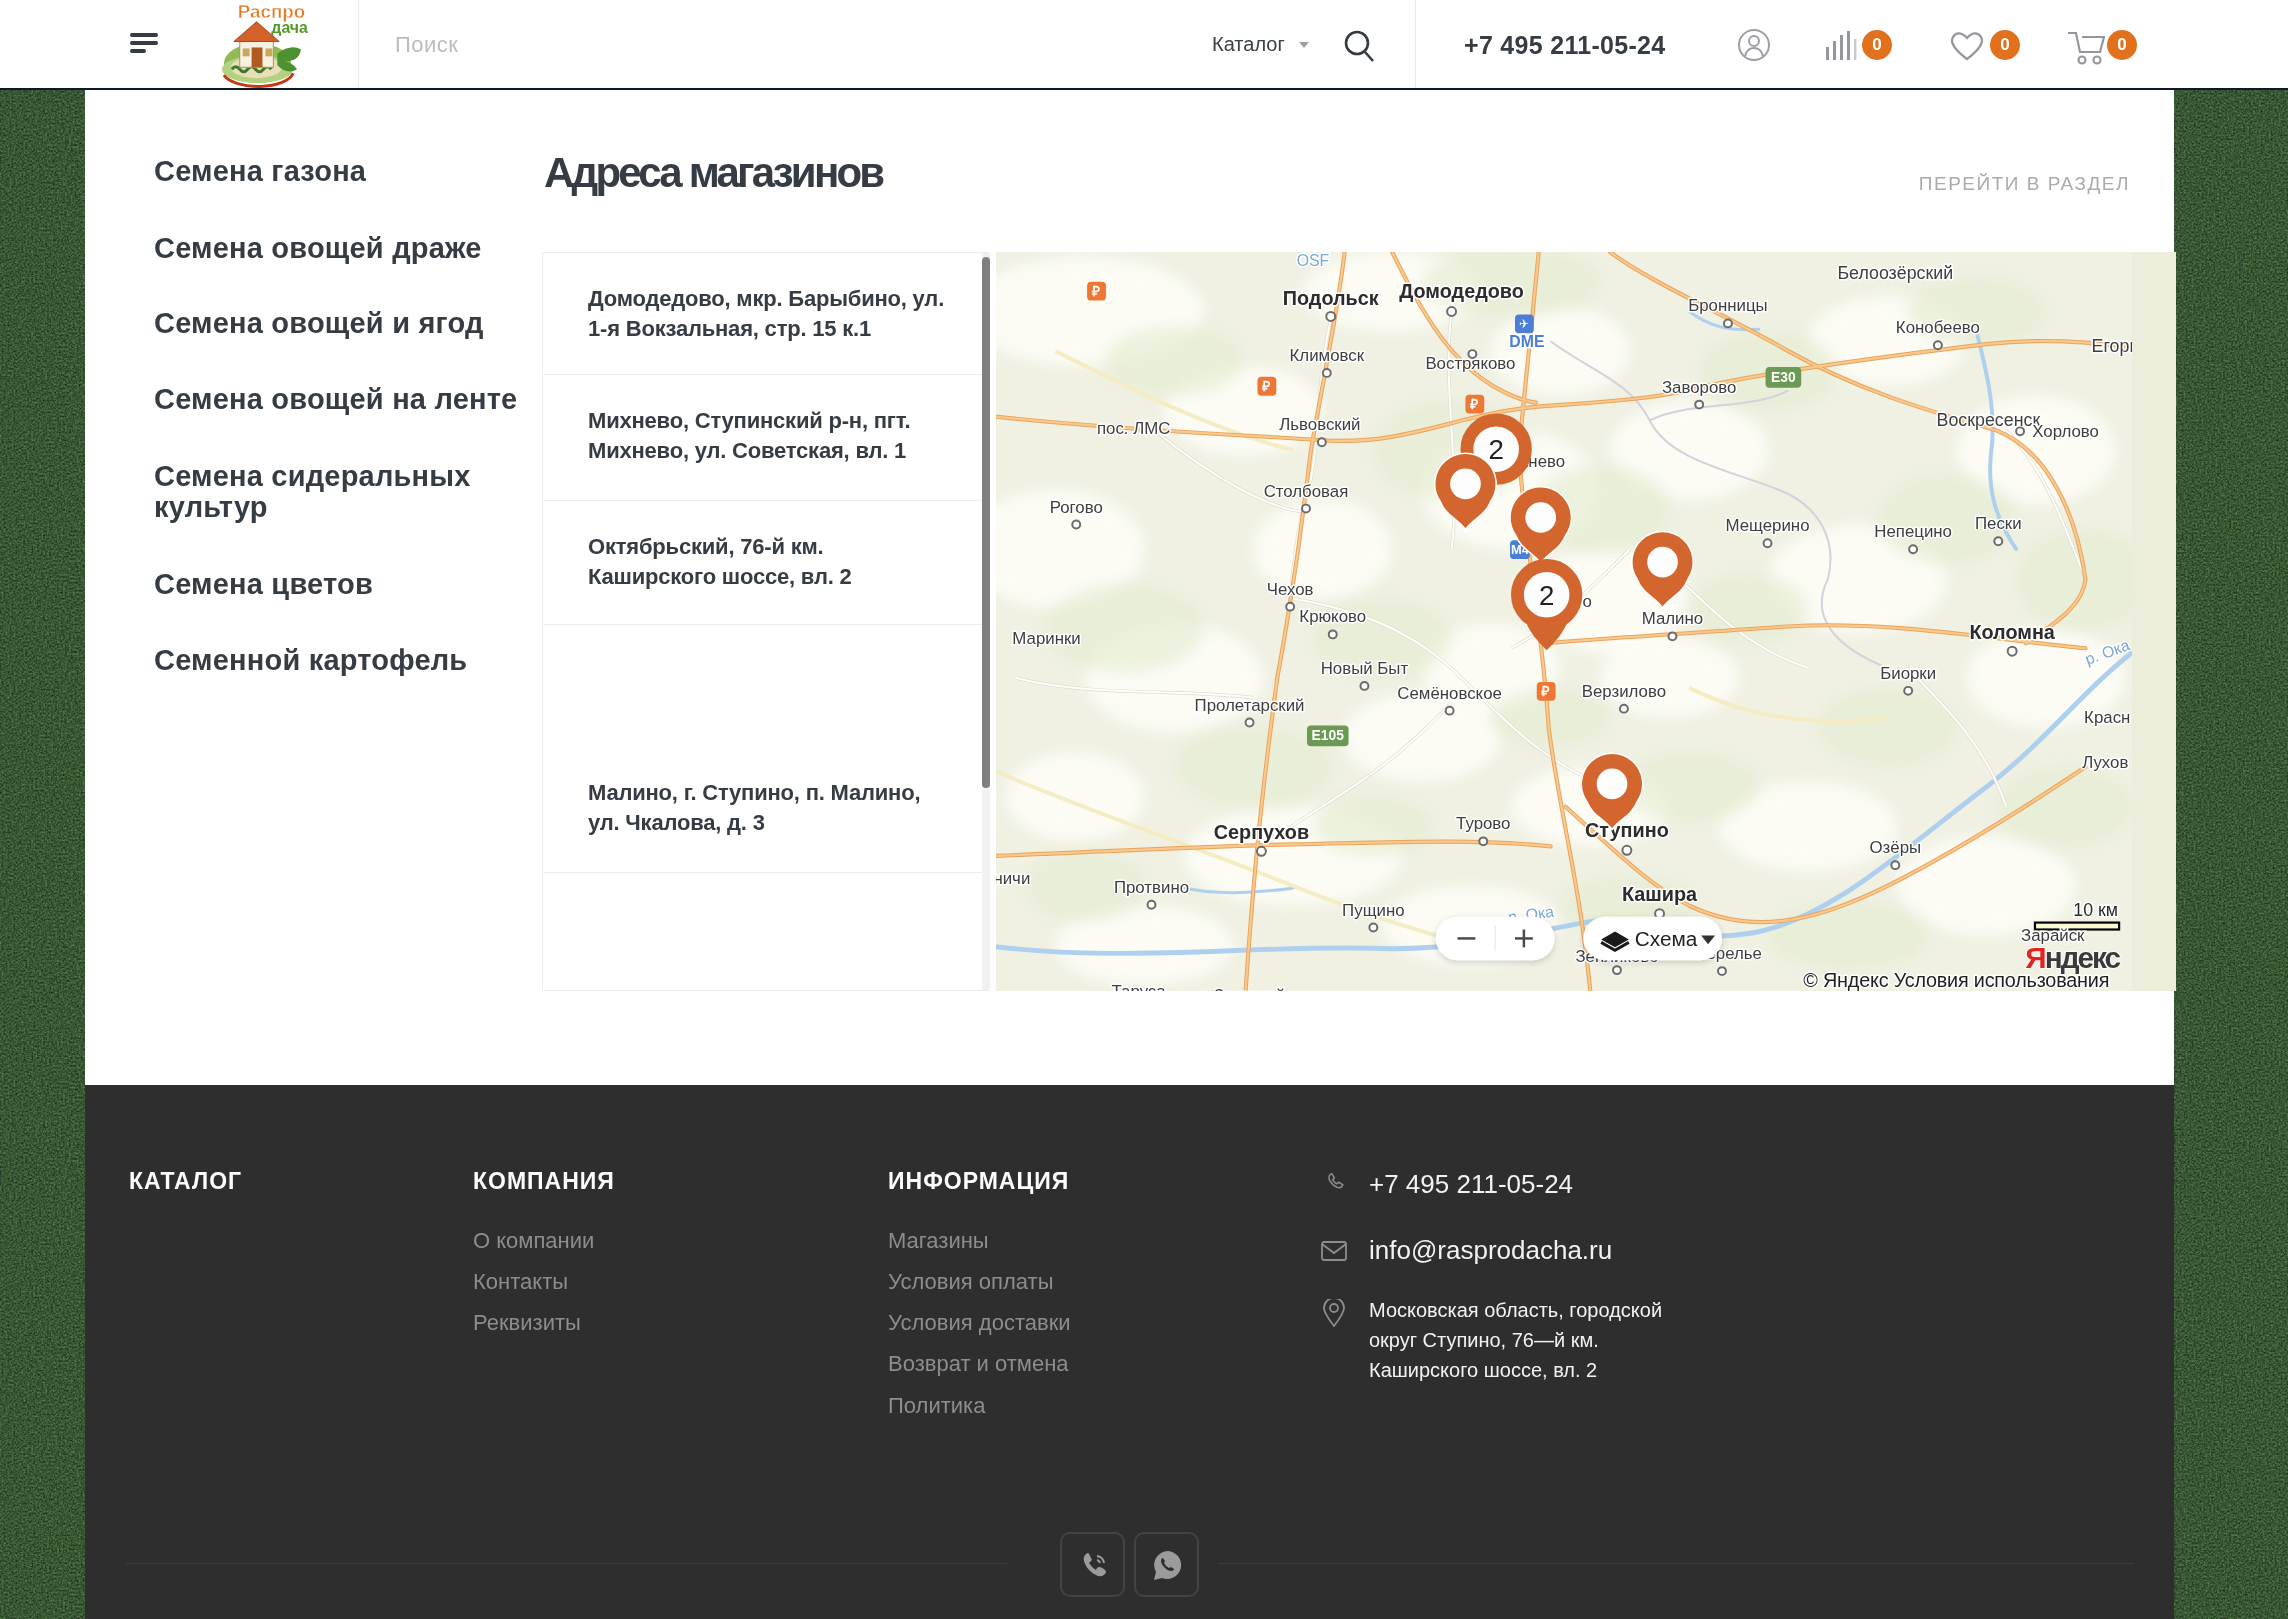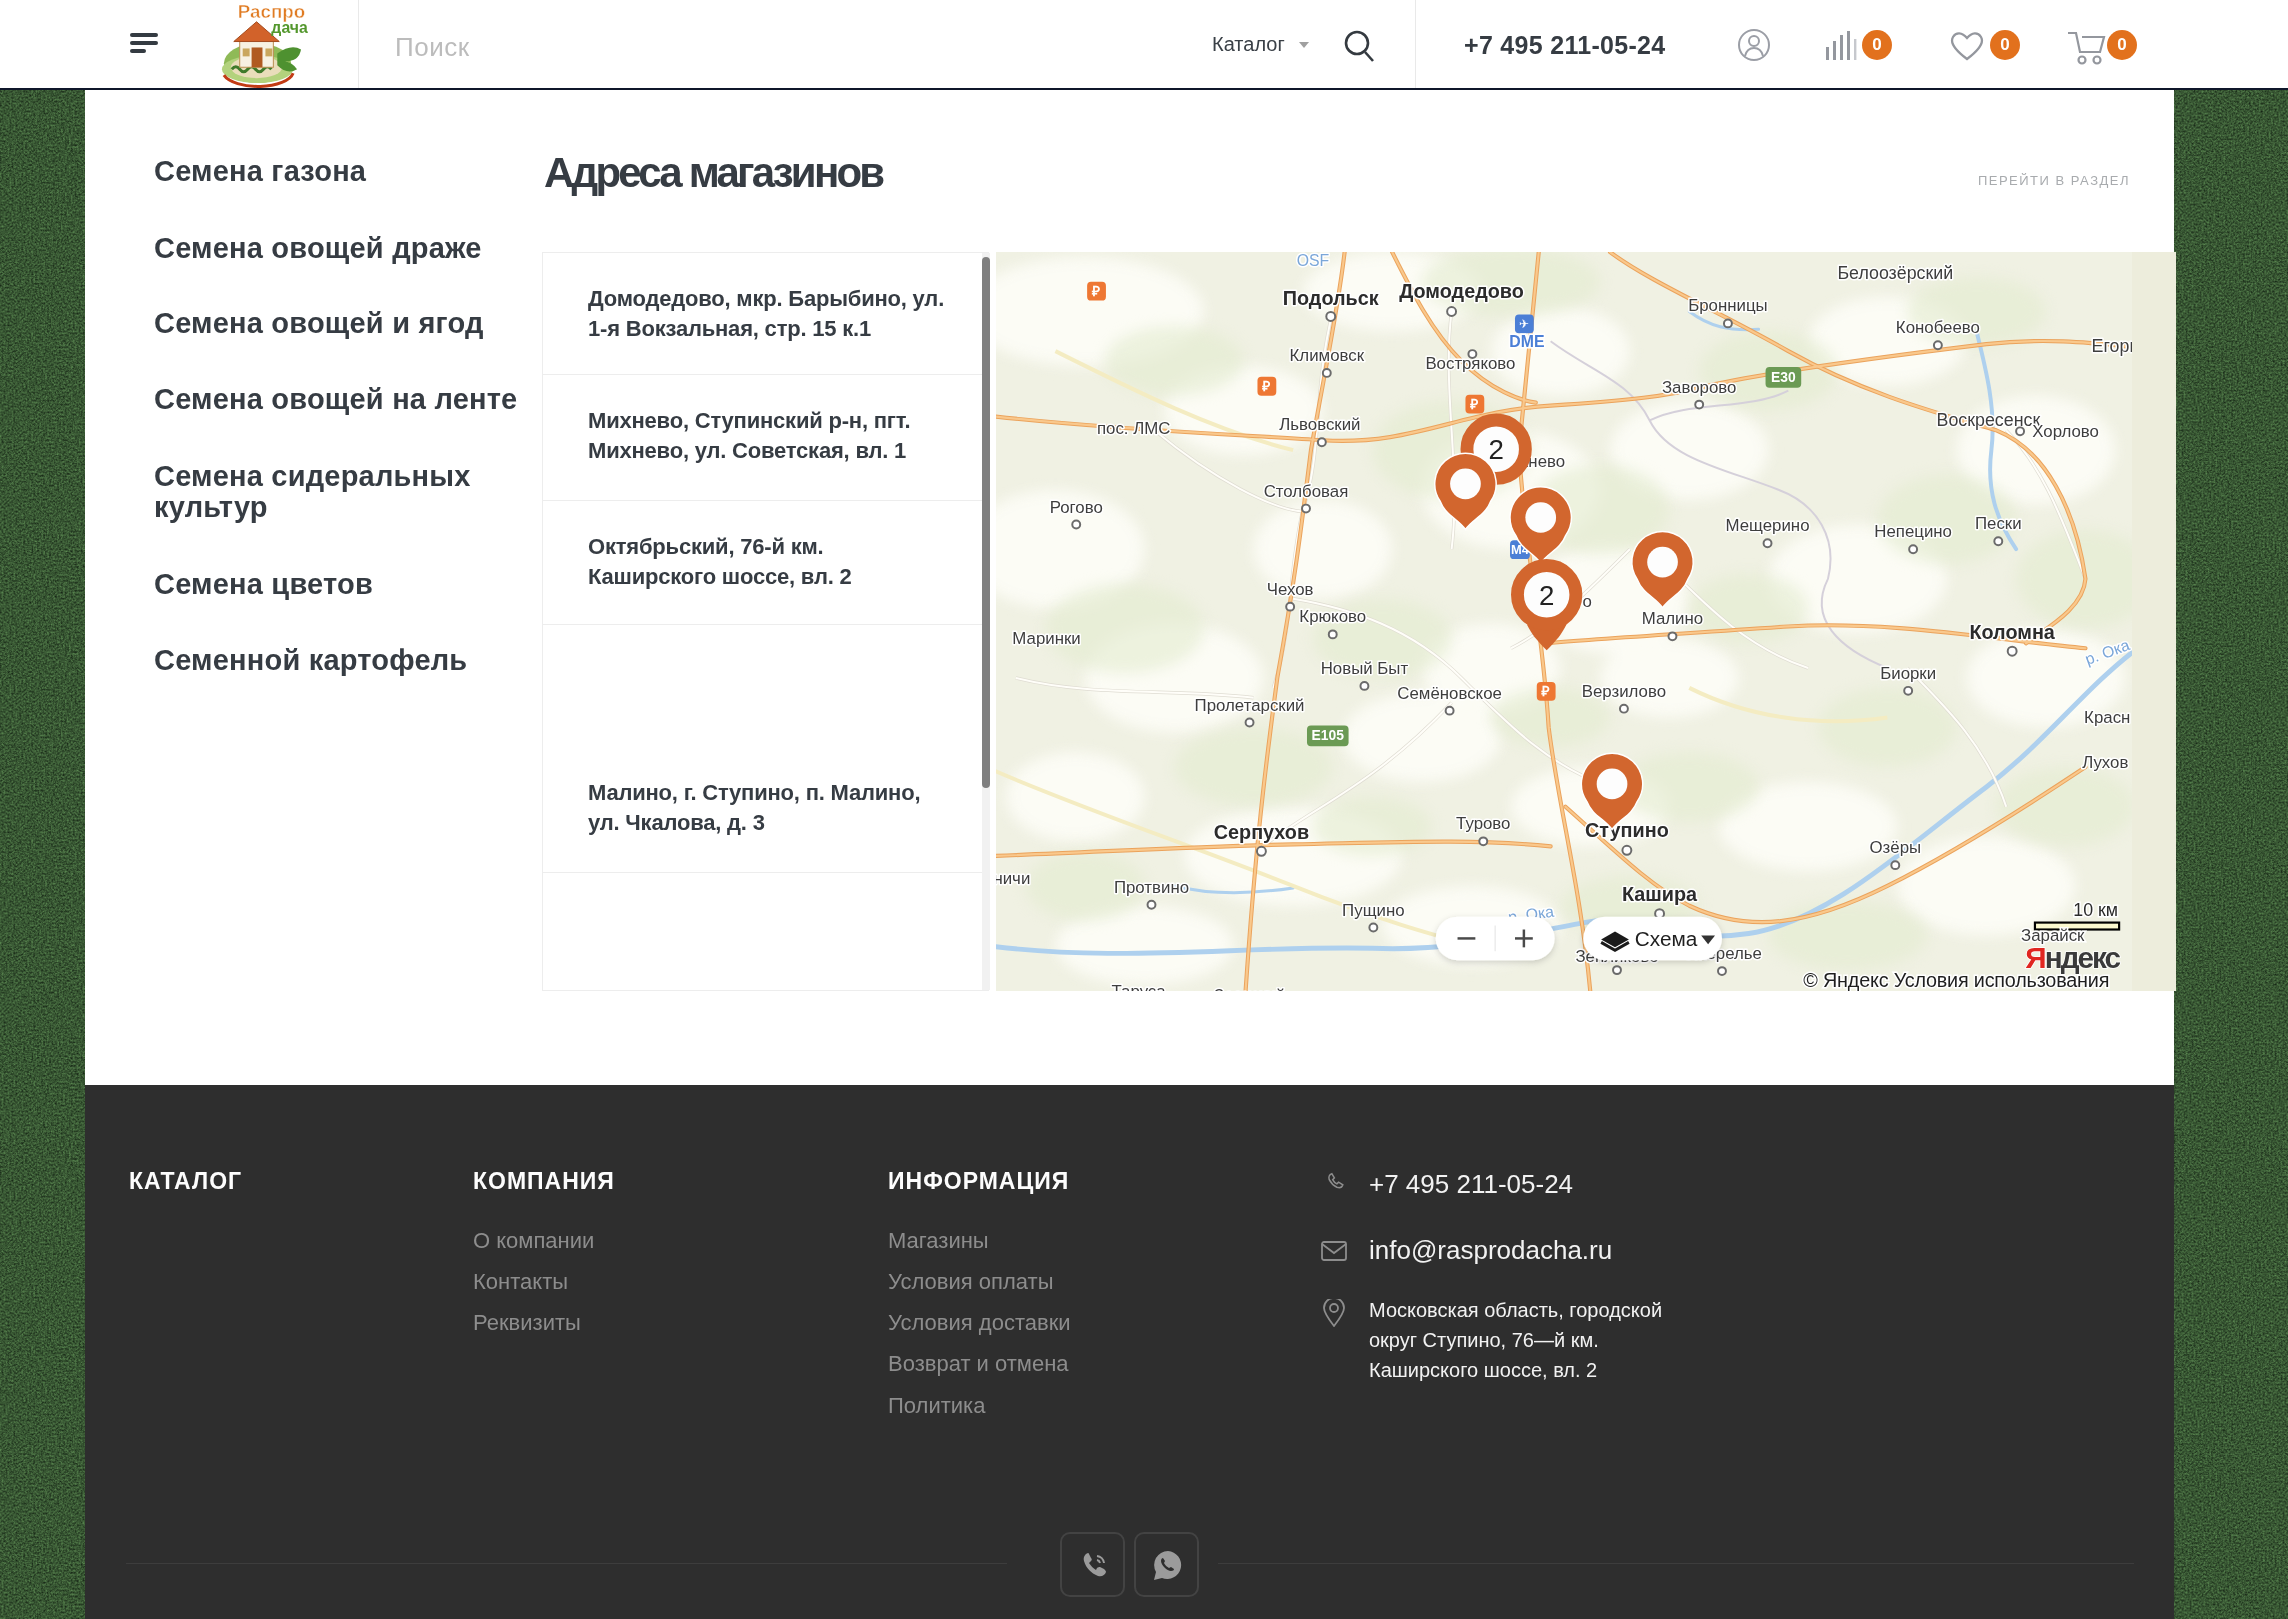--- a/index.html
+++ b/index.html
@@ -4,30 +4,30 @@
 <title>Адреса магазинов</title>
 <style>
   * { margin:0; padding:0; box-sizing:border-box; }
   html,body { width:2289px; height:1620px; overflow:hidden; }
   body { position:relative; font-family:"Liberation Sans", sans-serif; background:#3a5533; }
   .abs { position:absolute; }
   
   .header { position:absolute; left:0; top:0; width:2289px; height:90px; background:#fff; border-bottom:2px solid #0f172a; z-index:5; }
   .vline { position:absolute; top:0; width:1px; height:88px; background:#e9e9e9; }
   .burger span { display:block; height:3.5px; background:#343b42; border-radius:2px; }
-  .search-ph { position:absolute; left:395px; top:32px; font-size:26px; color:#bcbcbc; letter-spacing:0.5px; }
+  .search-ph { position:absolute; left:395px; top:32px; font-size:22px; color:#bcbcbc; letter-spacing:0.5px; }
   .cat { position:absolute; left:1212px; top:33px; font-size:20px; color:#3a4047; }
   .cat .tri { display:inline-block; margin-left:14px; vertical-align:3px; width:0; height:0; border-left:5px solid transparent; border-right:5px solid transparent; border-top:6px solid #a0a0a0; }
   .phone-h { position:absolute; left:1464px; top:31px; font-size:25px; font-weight:700; color:#363c43; letter-spacing:0.3px; }
   .badge { position:absolute; width:30px; height:30px; border-radius:50%; background:#e2711d; color:#fff; font-size:17px; font-weight:700; text-align:center; line-height:30px; }
   
   .main { position:absolute; left:85px; top:90px; width:2089px; height:995px; background:#fff; z-index:2; }
   .menu-item { position:absolute; left:69px; font-size:29px; font-weight:700; color:#363c43; line-height:31px; letter-spacing:0.2px;}
   .title { position:absolute; left:459px; top:59px; font-size:42px; font-weight:700; color:#363c43; letter-spacing:-2.8px; }
-  .gotolink { position:absolute; right:44px; top:83px; font-size:13px; color:#a8abae; letter-spacing:1.5px; }
+  .gotolink { position:absolute; right:44px; top:83px; font-size:19px; color:#a8abae; letter-spacing:1.5px; }
   .listpanel { position:absolute; left:457px; top:162px; width:447px; height:739px; border:1px solid #ededed; border-right:none; }
   .litem { position:absolute; left:0; width:439px; border-bottom:1px solid #ededed; padding:31px 30px 0 45px; font-size:22px; font-weight:700; color:#363c43; line-height:30px; letter-spacing:-0.2px; }
   .sbar-track { position:absolute; left:439px; top:0; width:8px; height:737px; background:#f1f1f1; }
   .sbar-thumb { position:absolute; left:0; top:4px; width:8px; height:531px; background:#7f7f7f; border-radius:4px; }
   
   .footer { position:absolute; left:85px; top:1085px; width:2089px; height:535px; background:#2e2e2e; z-index:2; }
   .fhead { position:absolute; font-size:23px; font-weight:700; color:#fdfdfd; letter-spacing:1px; }
   .flink { position:absolute; font-size:22px; color:#8d8d8d; }
   .fcontact { position:absolute; font-size:20px; color:#f2f2f2; line-height:30px; }
   .fline { position:absolute; top:478px; height:1px; background:#3d3d3d; }

